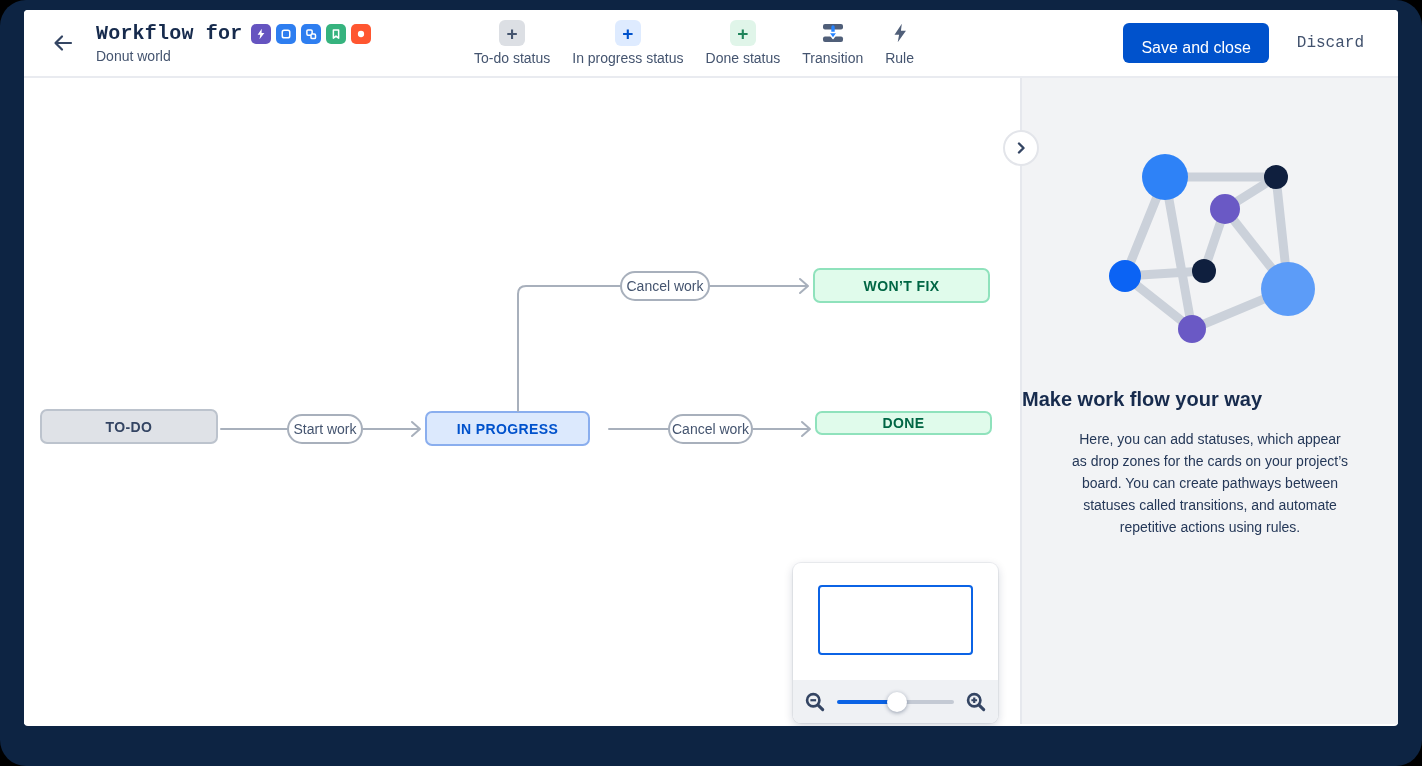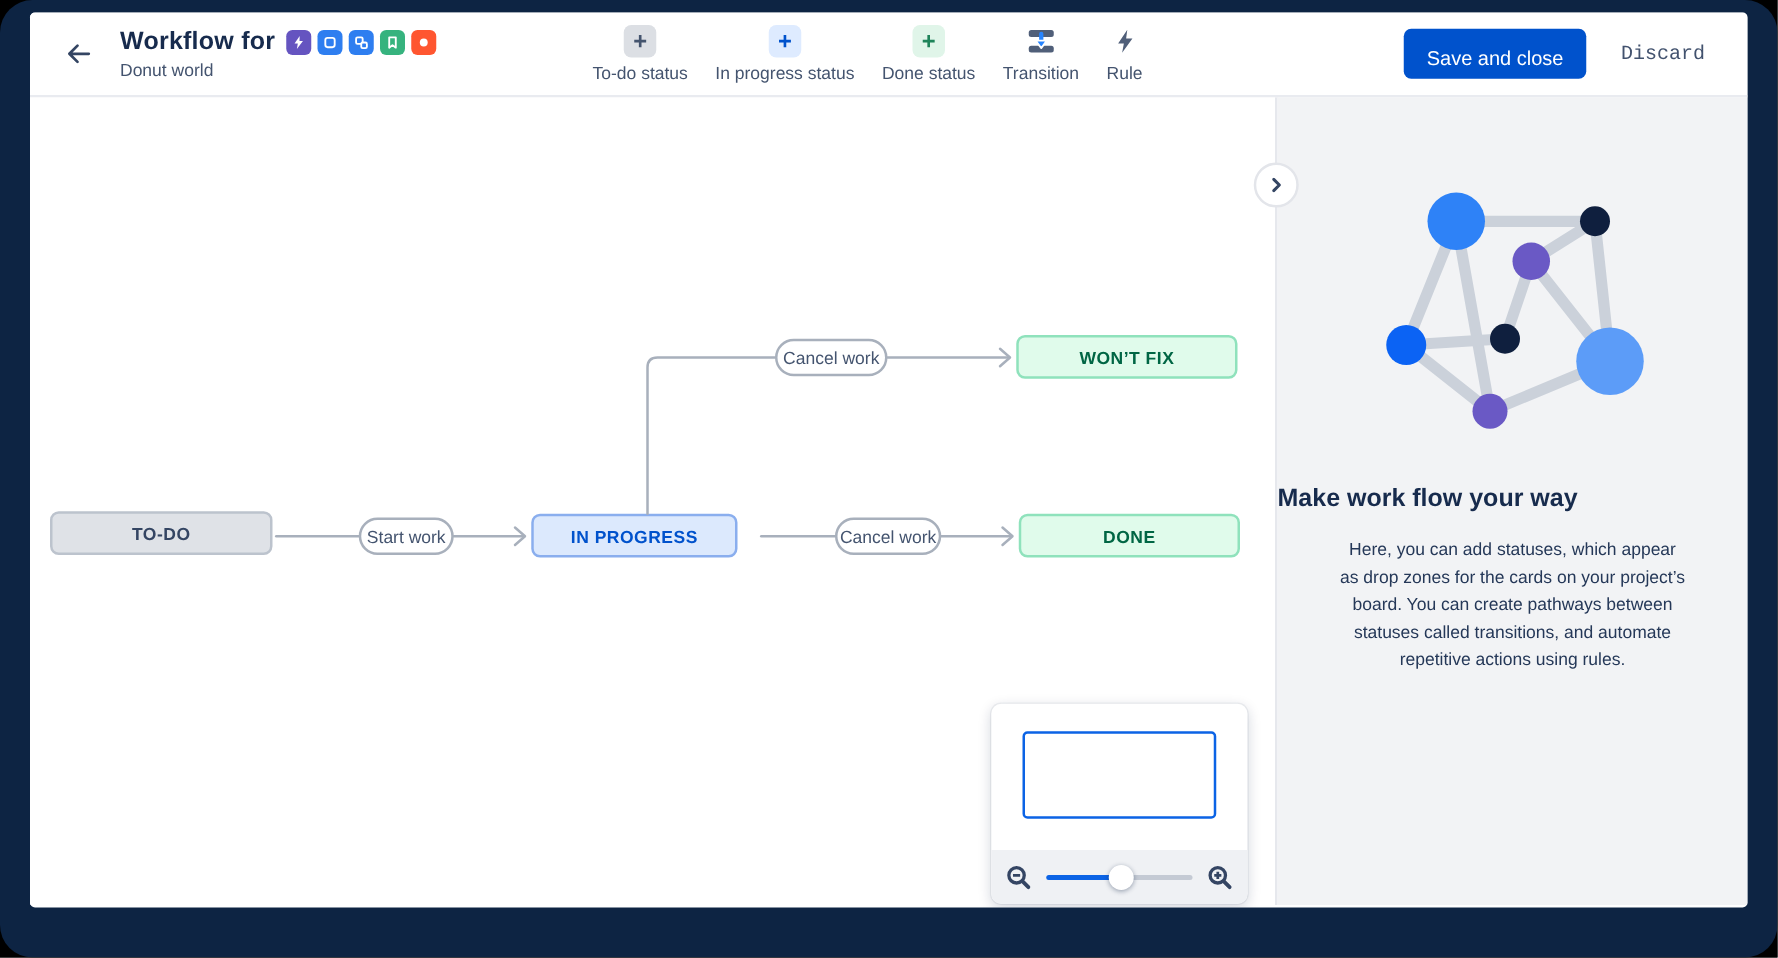--- a/index.html
+++ b/index.html
@@ -5,21 +5,21 @@
   * { margin:0; padding:0; box-sizing:border-box; }
   html,body { width:1422px; height:766px; background:#000; font-family:"Liberation Sans", sans-serif; }
 
   .frame { position:relative; width:1422px; height:766px; background:#0D2443; border-radius:26px; overflow:hidden; }
   .app { position:absolute; left:24px; top:10px; width:1374px; height:716px; background:#fff; border-radius:4px; overflow:hidden; color:#172B4D; }
 
   
   .header { position:relative; height:68px; border-bottom:2px solid #E9EBF0; display:flex; align-items:center; background:#fff; }
   .back-btn { margin-left:24px; width:30px; height:30px; border:none; background:transparent; cursor:pointer; display:flex; align-items:center; justify-content:center; }
   .title-block { margin-left:18px; }
-  .title-row { display:flex; align-items:center; gap:9px; }
+  .title-row { display:flex; align-items:center; gap:9px;font-family:Liberation Mono, monospace; }
   .page-title { font-size:20px; font-weight:700; color:#172B4D; letter-spacing:.2px; }
   .issue-icons { display:flex; gap:5px; }
   .issue-icon { width:20px; height:20px; border-radius:5px; display:flex; align-items:center; justify-content:center; }
   .subtitle { font-size:14px; color:#44546F; margin-top:3px; }
 
   .toolbar { position:absolute; left:450px; top:10px; display:flex; gap:22px; }
   .tool { display:flex; flex-direction:column; align-items:center; background:none; border:none; cursor:pointer; }
   .tool-icon { width:26px; height:26px; border-radius:6px; display:flex; align-items:center; justify-content:center; font-size:19px; font-weight:700; line-height:1; }
   .tool-icon.todo { background:#DCDFE4; color:#44546E; }
   .tool-icon.inprogress { background:#DEEBFF; color:#0052CC; }
@@ -171,21 +171,21 @@
             <path d="M776 201 L784 208 L776 215"></path>
           </g>
         </svg>
 
         <div class="node cat-todo" style="left:16px; top:331px; width:178px; height:35px;">
           <span>TO-DO</span>
         </div>
         <div class="node cat-inprogress" style="left:401px; top:333px; width:165px; height:35px;">
           <span>IN PROGRESS</span>
         </div>
-        <div class="node cat-done" style="left:791px; top:333px; width:177px; height:35px;">
+        <div class="node cat-done" style="left:791px; top:333px; width:177px; height:24px;">
           <span>DONE</span>
         </div>
         <div class="node cat-done" style="left:789px; top:190px; width:177px; height:35px;">
           <span>WON’T FIX</span>
         </div>
 
         <div class="pill" style="left:263px; top:336px; width:76px; height:30px;">
           <span>Start work</span>
         </div>
         <div class="pill" style="left:644px; top:336px; width:85px; height:30px;">

